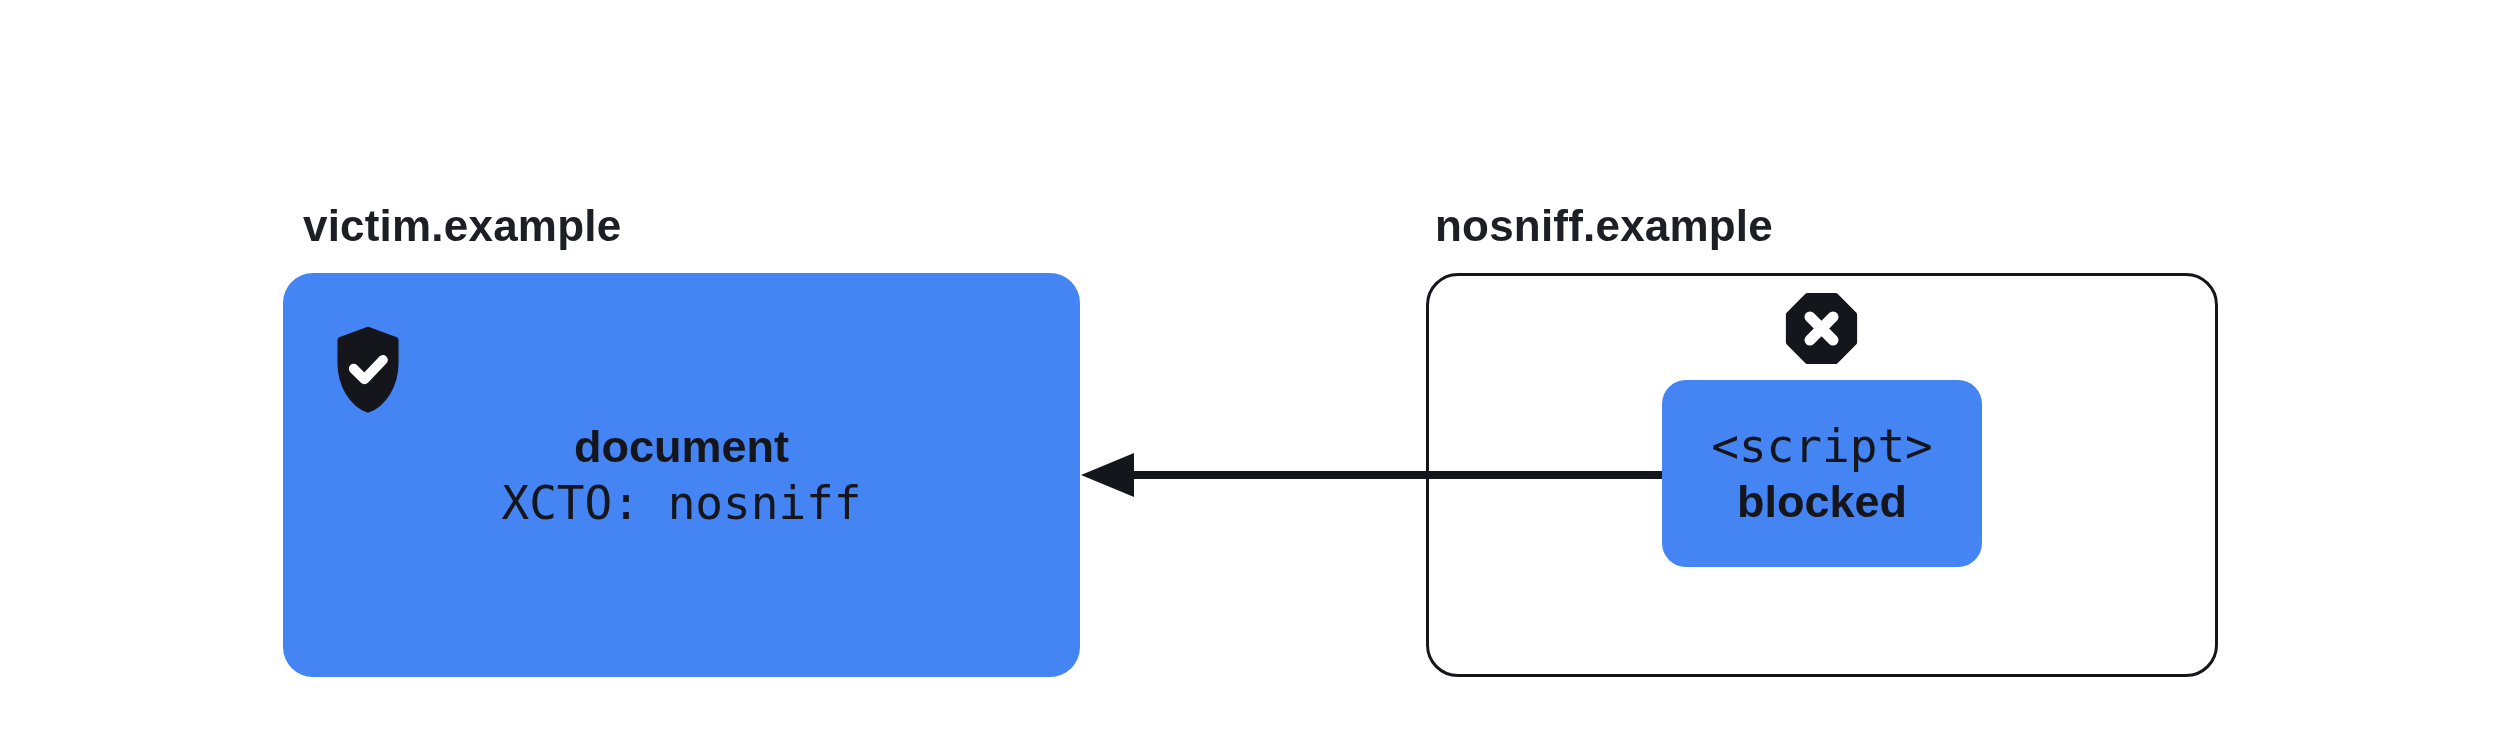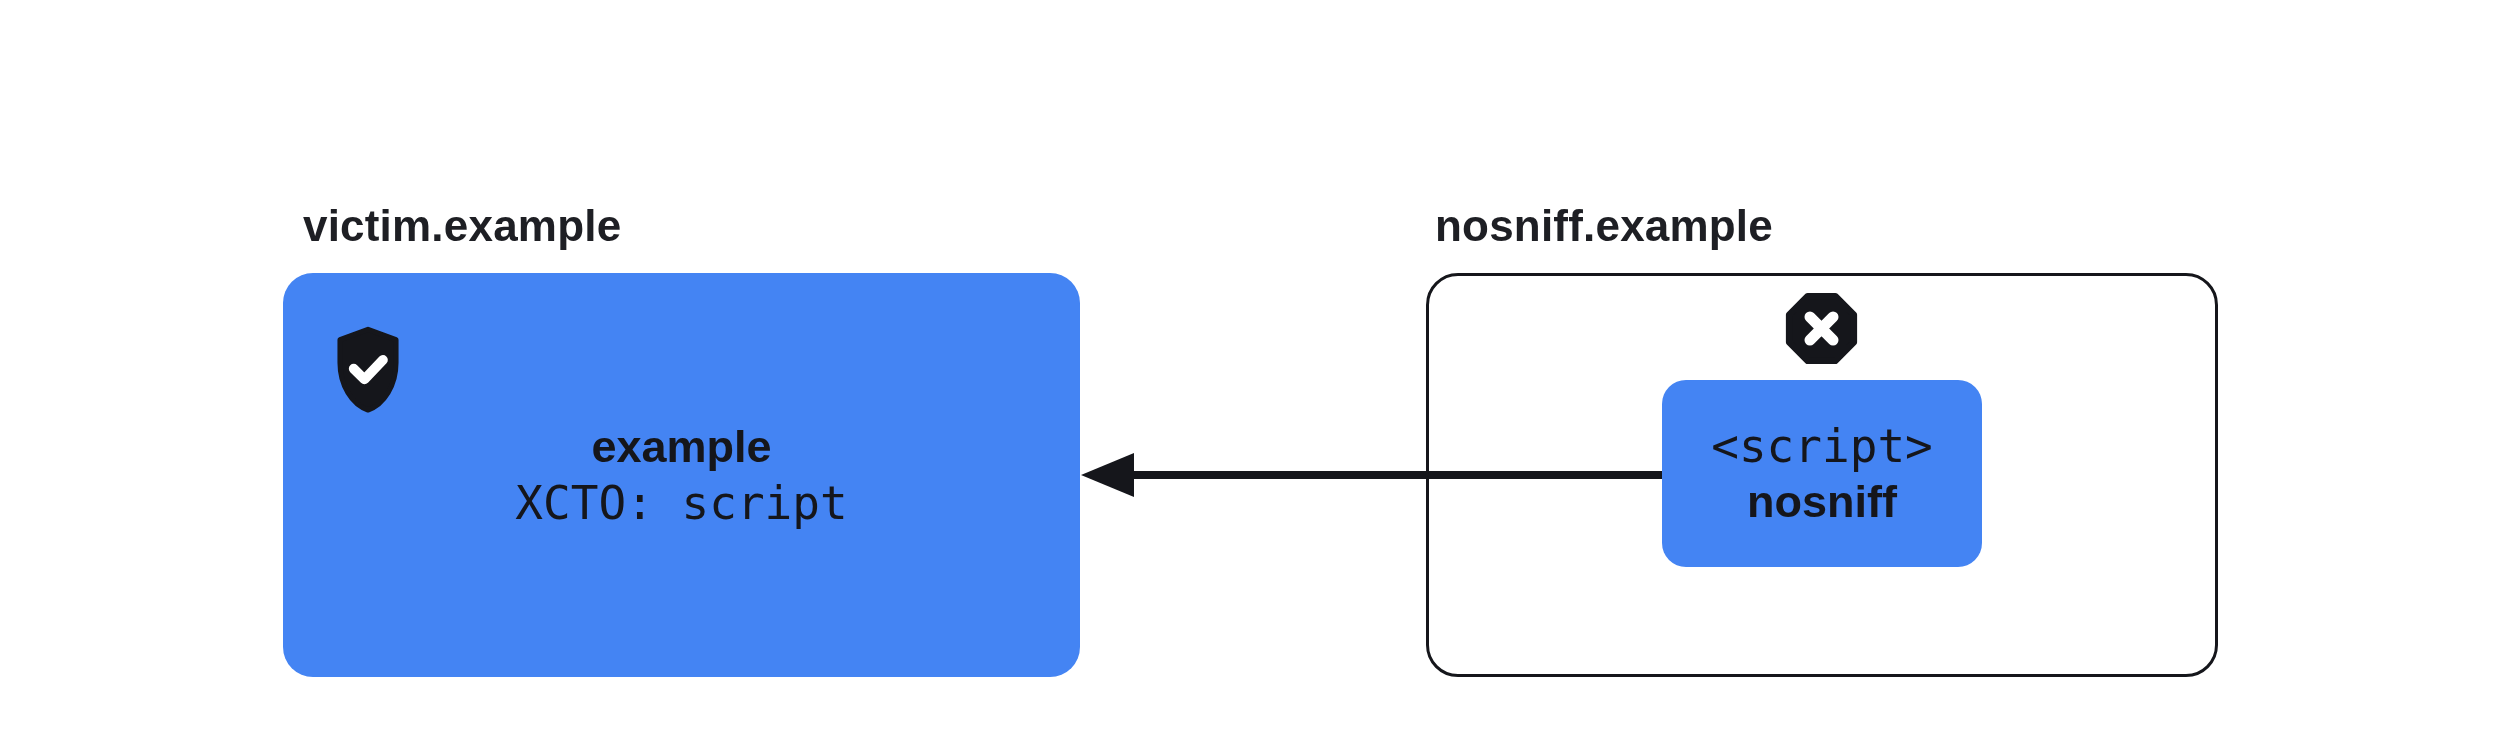--- a/index.html
+++ b/index.html
@@ -103,22 +103,22 @@
   <div class="domain-label victim-label">victim.example</div>
 
   <div class="victim-box">
     <span class="shield-wrap">
       <svg viewBox="0 0 24 27" xmlns="http://www.w3.org/2000/svg">
         <path d="M12 1 L3.4 4.2 V11.3 C3.4 18.2 7.05 24.1 12 25.8 C16.95 24.1 20.6 18.2 20.6 11.3 V4.2 Z" fill="var(--ink, #15161b)" stroke="var(--ink, #15161b)" stroke-width="1.6" stroke-linejoin="round"></path>
         <path d="M7.6 13.1 L10.9 16.4 L16.6 10.4" fill="none" stroke="#ffffff" stroke-width="3" stroke-linecap="round" stroke-linejoin="round"></path>
       </svg>
     </span>
     <div class="box-text">
-      <div class="sans-line">example</div>
-      <div class="mono-line">XCTO: script</div>
+      <div class="sans-line">document</div>
+      <div class="mono-line">XCTO: nosniff</div>
     </div>
   </div>
 
   <div class="domain-label attacker-label">nosniff.example</div>
 
   <div class="attacker-box"></div>
 
   <svg class="arrow-svg" viewBox="0 0 590 60" xmlns="http://www.w3.org/2000/svg">
     <rect x="46" y="26" width="544" height="8" fill="var(--ink, #15161b)"></rect>
     <polygon points="3,30 56,8 56,52" fill="var(--ink, #15161b)"></polygon>
@@ -126,16 +126,16 @@
 
   <span class="octagon-wrap">
     <svg viewBox="0 0 24 24" xmlns="http://www.w3.org/2000/svg">
       <polygon points="7.7,1.9 16.3,1.9 22.1,7.7 22.1,16.3 16.3,22.1 7.7,22.1 1.9,16.3 1.9,7.7" fill="var(--ink, #15161b)" stroke="var(--ink, #15161b)" stroke-width="2" stroke-linejoin="round"></polygon>
       <path d="M8.4 8.4 L15.6 15.6 M15.6 8.4 L8.4 15.6" fill="none" stroke="#ffffff" stroke-width="3.4" stroke-linecap="round"></path>
     </svg>
   </span>
 
   <div class="script-box">
     <div class="mono-line">&lt;script&gt;</div>
-    <div class="sans-line">nosniff</div>
+    <div class="sans-line">blocked</div>
   </div>
 
 </div>
 
 </body></html>

